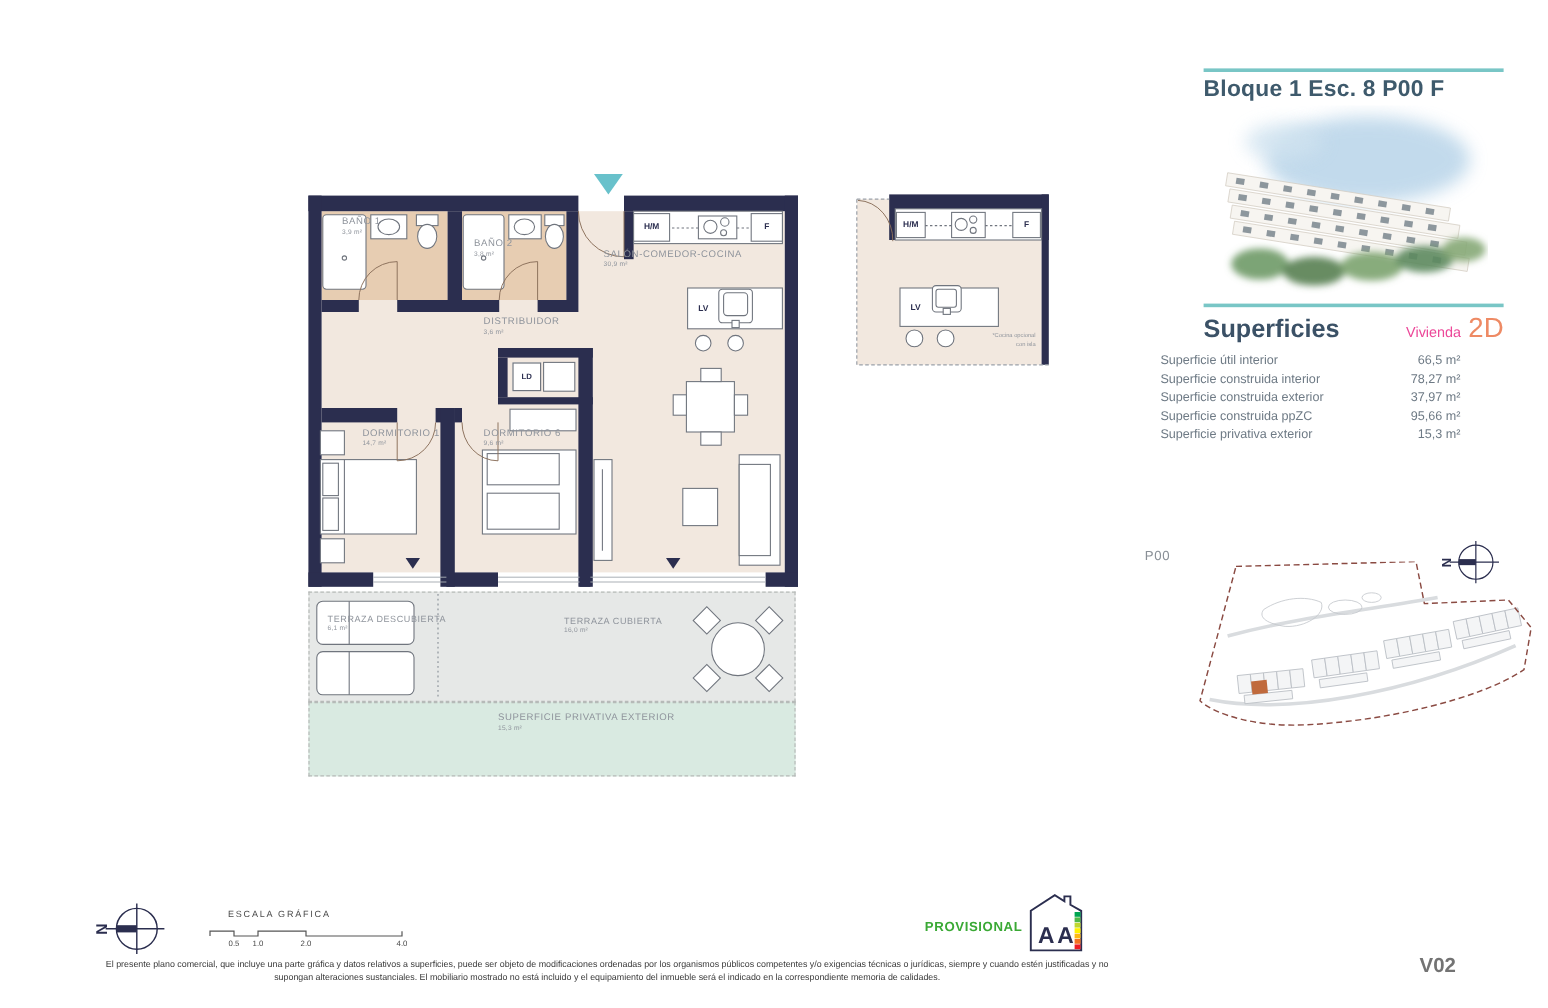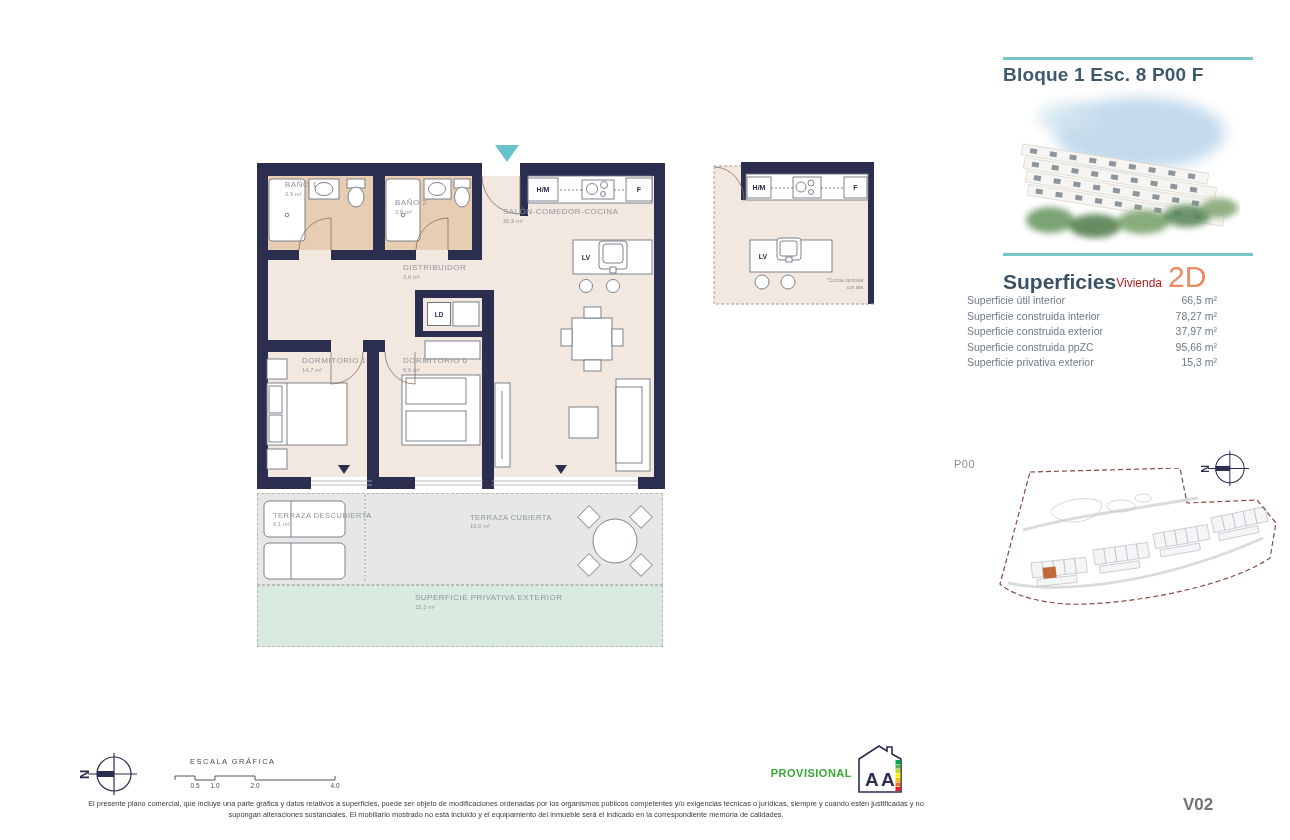--- a/index.html
+++ b/index.html
@@ -12,24 +12,24 @@
   .w{position:absolute;background:#2b2e4f}
   .floor{position:absolute}
   .rlabel{position:absolute;color:#8f949c;font-size:8px;letter-spacing:.5px;line-height:1.2;white-space:nowrap}
   .rlabel .area{display:block;font-size:5.5px;letter-spacing:.2px;margin-top:1px}
   .tag{position:absolute;color:#2b2e4f;font-weight:700;display:flex;align-items:center;justify-content:center}
   .layer{position:absolute;left:0;top:0}
   .tri{position:absolute;width:0;height:0;border-left:12px solid transparent;border-right:12px solid transparent;border-top:17px solid #68c1cb}
   
   .tealline{position:absolute;height:3px;background:#79c6c6}
   #title{position:absolute;left:1003px;top:64px;font-size:19px;font-weight:700;color:#3e5a6c;letter-spacing:.2px}
-  #suphead{position:absolute;left:1003px;top:260px;width:250px;display:flex;align-items:flex-end}
+  #suphead{position:absolute;left:1003px;top:260px;width:250px;display:flex;justify-content:space-between;align-items:flex-end}
   #suphead .h{font-size:21px;font-weight:700;color:#3b5166}
-  #suphead .viv{font-size:12px;color:#b91c1c;margin-right:6px}
-  #suphead .t2d{font-size:30px;color:#ee8a64}
+  #suphead .viv{font-size:12px;color:#ec4899;margin-right:6px}
+  #suphead .t2d{font-size:23px;color:#ee8a64}
   #suptable{position:absolute;left:967px;top:293px;width:250px;font-size:10.5px;color:#6e7a85}
   #suptable .row{display:flex;justify-content:space-between;height:15.5px;line-height:15.5px}
   #p00{position:absolute;left:954px;top:458px;font-size:11px;color:#8a9097;letter-spacing:.5px}
   
   #escala{position:absolute;left:190px;top:757px;font-size:7.5px;color:#4a4a4a;letter-spacing:1.5px}
   .ticklabel{font-size:6.5px;fill:#4a4a4a}
   #provisional{position:absolute;left:757px;top:767px;width:95px;text-align:right;
                font-size:11px;font-weight:700;color:#3aa935;letter-spacing:.5px}
   #disclaimer{position:absolute;left:75px;top:798px;width:862px;font-size:7.4px;line-height:1.55;
               color:#3a3a3a;text-align:center}

